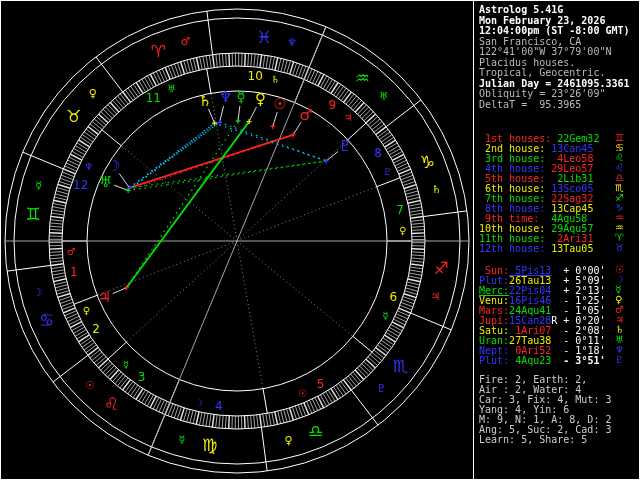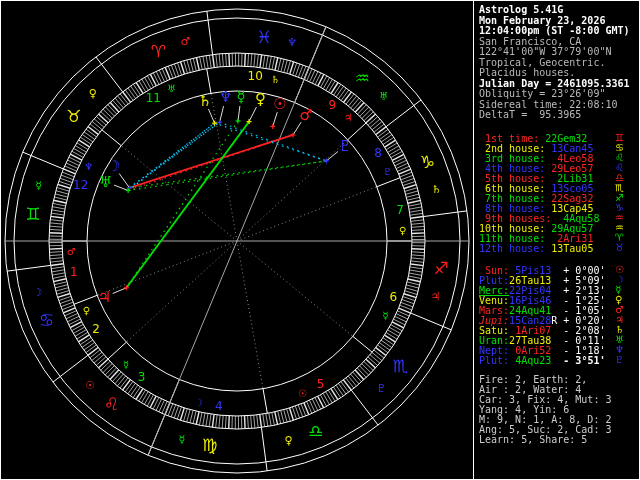--- a/index.html
+++ b/index.html
@@ -551,48 +551,47 @@
       </g>
     </svg>
   <div id="separator"></div>
   <div id="panel">
     <div id="header">
         <div class="hline bright">Astrolog 5.41G</div>
         <div class="hline bright">Mon February 23, 2026</div>
         <div class="hline bright">12:04:00pm (ST -8:00 GMT)</div>
         <div class="hline dim">San Francisco, CA</div>
         <div class="hline dim">122°41'00"W 37°79'00"N</div>
+        <div class="hline dim">Placidus houses.</div>
         <div class="hline dim">Tropical, Geocentric.</div>
-        <div class="hline dim">Placidus houses.</div>
         <div class="hline bright">Julian Day = 2461095.3361</div>
         <div class="hline dim">Obliquity = 23°26'09"</div>
-        <div class="hline dim">Sidereal time: 22:08:10</div>
         <div class="hline dim">DeltaT =  95.3965</div>
       </div>
     <div id="houses">
-        <div class="row"><span style="color: rgb(255, 34, 34);"> 1st time:</span><span style="color: rgb(0, 224, 0);"> 22Gem32</span><span class="glyph" style="color: rgb(255, 34, 34);">♊</span></div>
+        <div class="row"><span style="color: rgb(255, 34, 34);"> 1st houses:</span><span style="color: rgb(0, 224, 0);"> 22Gem32</span><span class="glyph" style="color: rgb(255, 34, 34);">♊</span></div>
         <div class="row"><span style="color: rgb(237, 237, 0);"> 2nd house:</span><span style="color: rgb(53, 53, 255);"> 13Can45</span><span class="glyph" style="color: rgb(237, 237, 0);">♋</span></div>
         <div class="row"><span style="color: rgb(0, 224, 0);"> 3rd house:</span><span style="color: rgb(255, 34, 34);">  4Leo58</span><span class="glyph" style="color: rgb(0, 224, 0);">♌</span></div>
         <div class="row"><span style="color: rgb(53, 53, 255);"> 4th house:</span><span style="color: rgb(255, 34, 34);"> 29Leo57</span><span class="glyph" style="color: rgb(53, 53, 255);">♌</span></div>
         <div class="row"><span style="color: rgb(255, 34, 34);"> 5th house:</span><span style="color: rgb(0, 224, 0);">  2Lib31</span><span class="glyph" style="color: rgb(255, 34, 34);">♎</span></div>
         <div class="row"><span style="color: rgb(237, 237, 0);"> 6th house:</span><span style="color: rgb(53, 53, 255);"> 13Sco05</span><span class="glyph" style="color: rgb(237, 237, 0);">♏</span></div>
         <div class="row"><span style="color: rgb(0, 224, 0);"> 7th house:</span><span style="color: rgb(255, 34, 34);"> 22Sag32</span><span class="glyph" style="color: rgb(0, 224, 0);">♐</span></div>
         <div class="row"><span style="color: rgb(53, 53, 255);"> 8th house:</span><span style="color: rgb(237, 237, 0);"> 13Cap45</span><span class="glyph" style="color: rgb(53, 53, 255);">♑</span></div>
-        <div class="row"><span style="color: rgb(255, 34, 34);"> 9th houses:</span><span style="color: rgb(0, 224, 0);">  4Aqu58</span><span class="glyph" style="color: rgb(255, 34, 34);">♒</span></div>
+        <div class="row"><span style="color: rgb(255, 34, 34);"> 9th time:</span><span style="color: rgb(0, 224, 0);">  4Aqu58</span><span class="glyph" style="color: rgb(255, 34, 34);">♒</span></div>
         <div class="row"><span style="color: rgb(237, 237, 0);">10th house:</span><span style="color: rgb(0, 224, 0);"> 29Aqu57</span><span class="glyph" style="color: rgb(237, 237, 0);">♒</span></div>
         <div class="row"><span style="color: rgb(0, 224, 0);">11th house:</span><span style="color: rgb(255, 34, 34);">  2Ari31</span><span class="glyph" style="color: rgb(0, 224, 0);">♈</span></div>
         <div class="row"><span style="color: rgb(53, 53, 255);">12th house:</span><span style="color: rgb(237, 237, 0);"> 13Tau05</span><span class="glyph" style="color: rgb(53, 53, 255);">♉</span></div>
       </div>
     <div id="planets">
-        <div class="row"><span style="color: rgb(255, 34, 34);"> Sun:</span><span style="color: rgb(53, 53, 255);"> 5Pis13</span><span style="color: rgb(255, 255, 255);"> </span><span style="color: rgb(255, 255, 255);"> + 0°00'</span><span class="glyph" style="color: rgb(255, 34, 34);">☉</span></div>
+        <div class="row"><span style="color: rgb(255, 34, 34);"> Sun:</span><span style="color: rgb(53, 53, 255); text-decoration: underline;"> 5Pis13</span><span style="color: rgb(255, 255, 255);"> </span><span style="color: rgb(255, 255, 255);"> + 0°00'</span><span class="glyph" style="color: rgb(255, 34, 34);">☉</span></div>
         <div class="row"><span style="color: rgb(53, 53, 255);">Plut:</span><span style="color: rgb(237, 237, 0);">26Tau13</span><span style="color: rgb(255, 255, 255);"> </span><span style="color: rgb(255, 255, 255);"> + 5°09'</span><span class="glyph" style="color: rgb(53, 53, 255);">☽</span></div>
         <div class="row"><span style="color: rgb(0, 224, 0); text-decoration: underline;">Merc:</span><span style="color: rgb(53, 53, 255);">22Pis04</span><span style="color: rgb(255, 255, 255);"> </span><span style="color: rgb(255, 255, 255);"> + 2°13'</span><span class="glyph" style="color: rgb(0, 224, 0);">☿</span></div>
         <div class="row"><span style="color: rgb(237, 237, 0);">Venu:</span><span style="color: rgb(53, 53, 255);">16Pis46</span><span style="color: rgb(255, 255, 255);"> </span><span style="color: rgb(255, 255, 255);"> - 1°25'</span><span class="glyph" style="color: rgb(237, 237, 0);">♀</span></div>
         <div class="row"><span style="color: rgb(255, 34, 34);">Mars:</span><span style="color: rgb(0, 224, 0);">24Aqu41</span><span style="color: rgb(255, 255, 255);"> </span><span style="color: rgb(255, 255, 255);"> - 1°05'</span><span class="glyph" style="color: rgb(255, 34, 34);">♂</span></div>
-        <div class="row"><span style="color: rgb(255, 34, 34); font-style: italic;">Jupi:</span><span style="color: rgb(53, 53, 255);">15Can28</span><span style="color: rgb(255, 255, 255);">R</span><span style="color: rgb(255, 255, 255);"> + 0°20'</span><span class="glyph" style="color: rgb(255, 34, 34);">♃</span></div>
+        <div class="row"><span style="color: rgb(255, 34, 34);">Jupi:</span><span style="color: rgb(53, 53, 255);">15Can28</span><span style="color: rgb(255, 255, 255);">R</span><span style="color: rgb(255, 255, 255);"> + 0°20'</span><span class="glyph" style="color: rgb(255, 34, 34);">♃</span></div>
         <div class="row"><span style="color: rgb(237, 237, 0);">Satu:</span><span style="color: rgb(255, 34, 34);"> 1Ari07</span><span style="color: rgb(255, 255, 255);"> </span><span style="color: rgb(255, 255, 255);"> - 2°08'</span><span class="glyph" style="color: rgb(237, 237, 0);">♄</span></div>
         <div class="row"><span style="color: rgb(0, 224, 0);">Uran:</span><span style="color: rgb(237, 237, 0);">27Tau38</span><span style="color: rgb(255, 255, 255);"> </span><span style="color: rgb(255, 255, 255);"> - 0°11'</span><span class="glyph" style="color: rgb(0, 224, 0);">♅</span></div>
         <div class="row"><span style="color: rgb(53, 53, 255);">Nept:</span><span style="color: rgb(255, 34, 34);"> 0Ari52</span><span style="color: rgb(255, 255, 255);"> </span><span style="color: rgb(255, 255, 255);"> - 1°18'</span><span class="glyph" style="color: rgb(53, 53, 255);">♆</span></div>
         <div class="row"><span style="color: rgb(53, 53, 255);">Plut:</span><span style="color: rgb(0, 224, 0);"> 4Aqu23</span><span style="color: rgb(255, 255, 255);"> </span><span style="color: rgb(255, 255, 255); font-weight: bold;"> - 3°51'</span><span class="glyph" style="color: rgb(53, 53, 255);">♇</span></div>
       </div>
     <div id="stats">
         <div class="sline">Fire: 2, Earth: 2,</div>
         <div class="sline">Air : 2, Water: 4</div>
         <div class="sline">Car: 3, Fix: 4, Mut: 3</div>
         <div class="sline">Yang: 4, Yin: 6</div>

